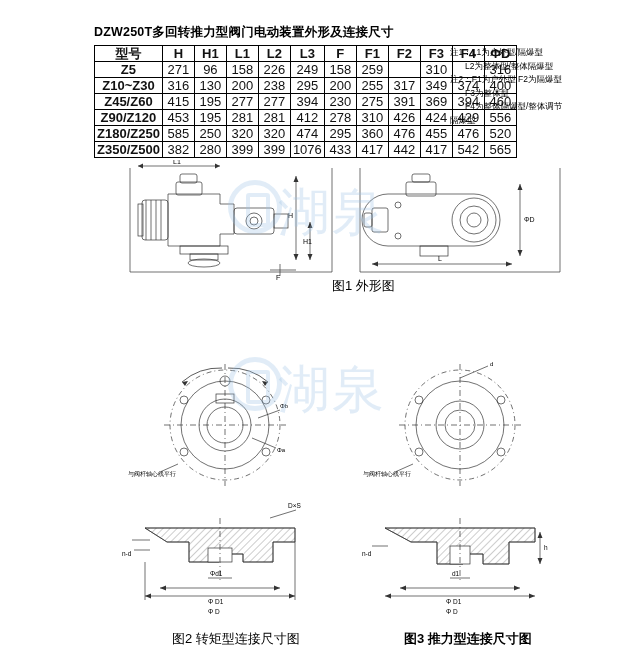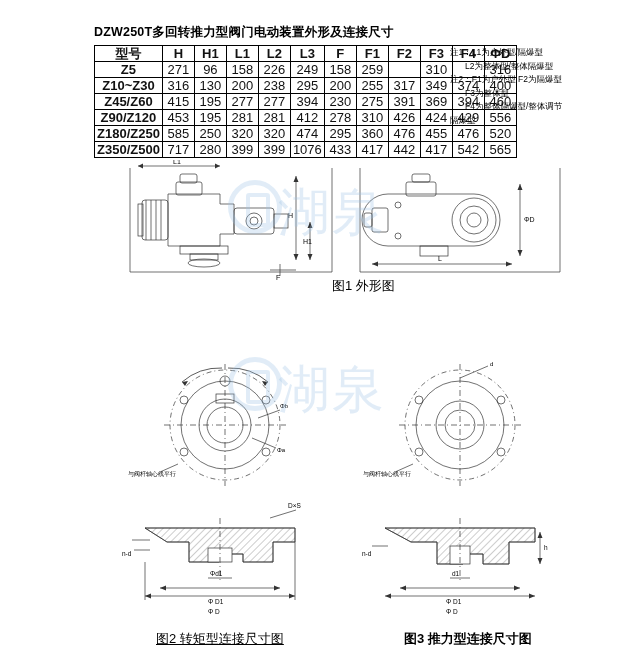--- a/index.html
+++ b/index.html
@@ -52,21 +52,21 @@
   .notes .nline{white-space:nowrap;}
 
   
   .caption{
     position:absolute;
     font-size:13px;
     color:#000;
     white-space:nowrap;
   }
   #cap-1{left:300px;top:277px;}
-  #cap-2{left:124px;top:630px;text-decoration:underline;}
+  #cap-2{left:140px;top:630px;}
   #cap-3{left:372px;top:630px;font-weight:bold;}
 
   
   .panel{position:absolute;}
   .drawing{display:block;}
 
   
   .watermark{
     position:absolute;
     pointer-events:none;
@@ -180,21 +180,21 @@
         <td class="num">474</td>
         <td class="num">295</td>
         <td class="num">360</td>
         <td class="num">476</td>
         <td class="num">455</td>
         <td class="num">476</td>
         <td class="num">520</td>
       </tr>
       <tr>
         <td class="model">Z350/Z500</td>
-        <td class="num">717</td>
+        <td class="num">382</td>
         <td class="num">280</td>
         <td class="num">399</td>
         <td class="num">399</td>
         <td class="num">1076</td>
         <td class="num">433</td>
         <td class="num">417</td>
         <td class="num">442</td>
         <td class="num">417</td>
         <td class="num">542</td>
         <td class="num">565</td>

